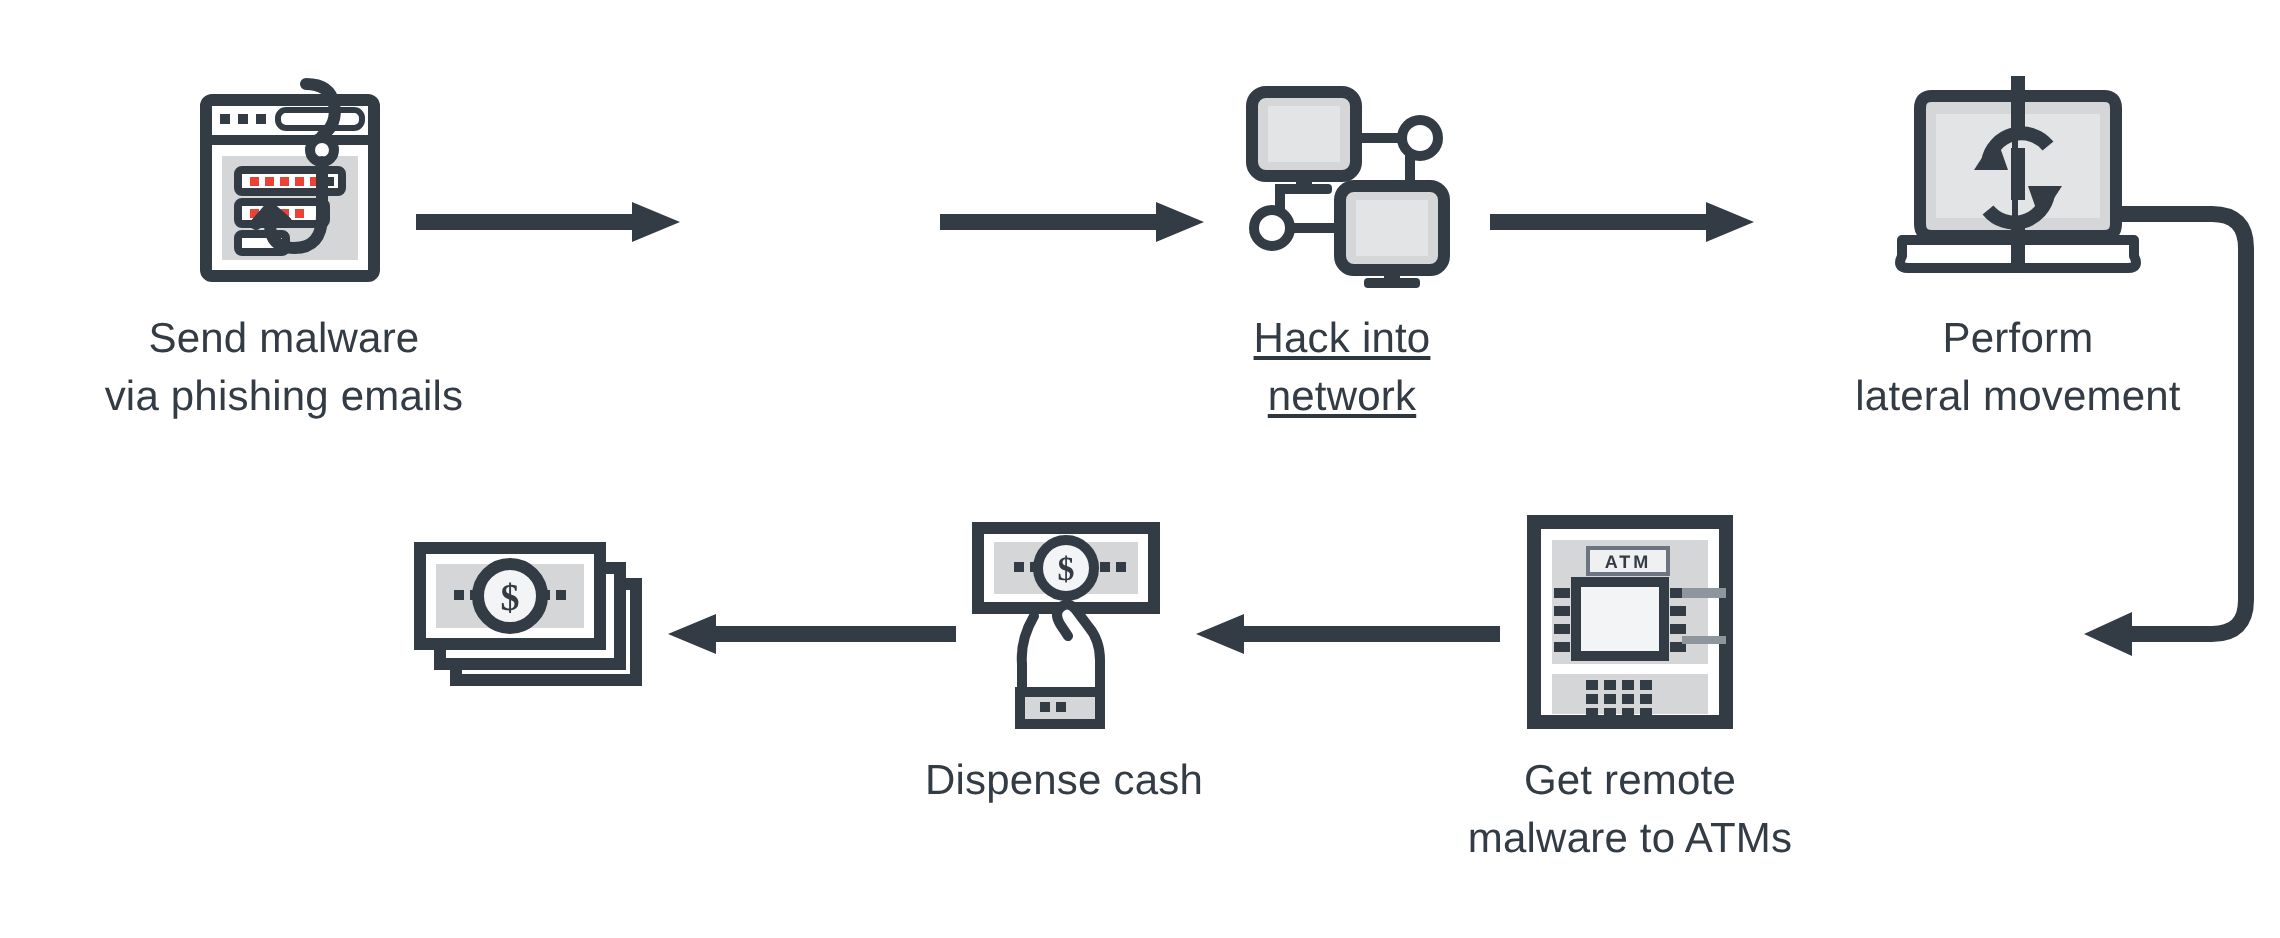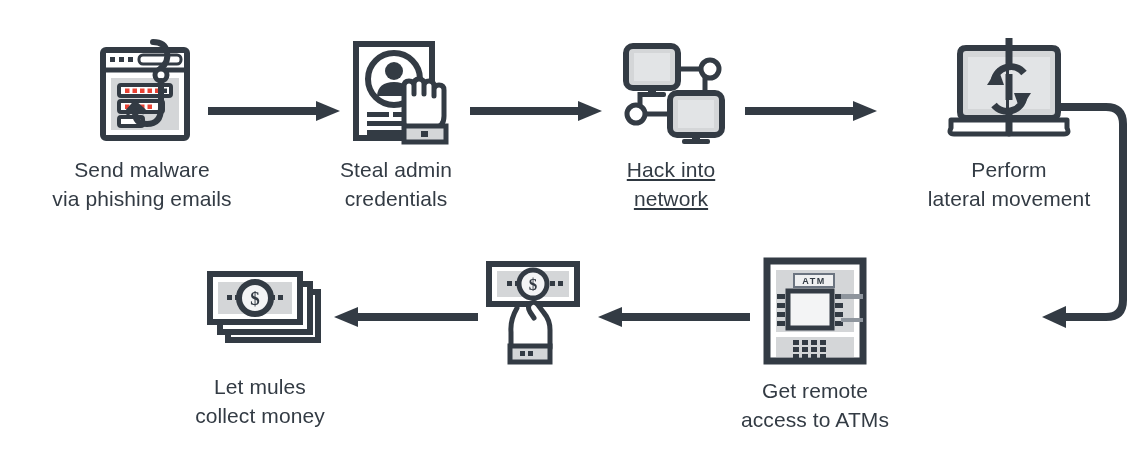--- a/index.html
+++ b/index.html
@@ -125,48 +125,20 @@
         <path d="M 70 2 Q 82 2 84 12 Q 86 22 78 28" fill="none" stroke="#333b44" stroke-width="6" stroke-linecap="round"></path>
         <circle cx="78" cy="35" r="6" fill="#ffffff" stroke="#333b44" stroke-width="5"></circle>
         <path d="M 78 41 L 78 68 Q 78 84 64 84 Q 52 84 52 72 L 52 66" fill="none" stroke="#333b44" stroke-width="6" stroke-linecap="round"></path>
         <polyline points="45,72 52,64 60,71" fill="none" stroke="#333b44" stroke-width="6" stroke-linecap="round" stroke-linejoin="round"></polyline>
       </svg>
     </div>
     <div class="node-label">Send malware
 via phishing emails</div>
   </div>
 
-  <div class="node" style="left:300px; top:40px; width:192px;">
-    <div class="icon-wrap">
-      <svg width="110" height="105" viewBox="0 0 110 105">
-
-        <rect x="15" y="4" width="76" height="94" fill="#ffffff" stroke="#333b44" stroke-width="6"></rect>
-
-        <circle cx="53" cy="39" r="26" fill="#ffffff" stroke="#333b44" stroke-width="6"></circle>
-        <circle cx="53" cy="31" r="9" fill="#333b44"></circle>
-        <path d="M 36 56 Q 37 42 53 42 Q 69 42 70 56 Z" fill="#333b44"></path>
-
-        <rect x="26" y="72" width="22" height="5" fill="#333b44"></rect>
-        <rect x="52" y="72" width="28" height="5" fill="#333b44"></rect>
-        <rect x="26" y="81" width="54" height="5" fill="#333b44"></rect>
-        <rect x="26" y="90" width="36" height="5" fill="#333b44"></rect>
-
-        <path d="M 63 56 L 63 46 Q 63 41 68 41 Q 73 41 73 46 L 73 54
-                 L 73 44 Q 73 39 78 39 Q 83 39 83 44 L 83 54
-                 L 83 46 Q 83 41 88 41 Q 93 41 93 46 L 93 56
-                 L 93 50 Q 93 45 98 45 Q 103 45 103 50 L 103 76
-                 Q 103 88 92 88 L 68 88 Q 63 88 63 82 Z" fill="#ffffff" stroke="#333b44" stroke-width="5" stroke-linejoin="round"></path>
-
-        <rect x="63" y="86" width="42" height="16" fill="#d4d6d8" stroke="#333b44" stroke-width="5"></rect>
-        <rect x="80" y="91" width="7" height="6" fill="#333b44"></rect>
-      </svg>
-    </div>
-    <div class="node-label">Steal admin
-credentials</div>
-  </div>
 
   <div class="node" style="left:576px; top:40px; width:190px;text-decoration:underline;">
     <div class="icon-wrap">
       <svg width="114" height="105" viewBox="0 0 114 105">
 
         <line x1="62" y1="29" x2="91" y2="29" stroke="#333b44" stroke-width="5"></line>
         <line x1="91" y1="29" x2="91" y2="74" stroke="#333b44" stroke-width="5"></line>
         <line x1="26" y1="52" x2="26" y2="74" stroke="#333b44" stroke-width="5"></line>
         <line x1="26" y1="74" x2="58" y2="74" stroke="#333b44" stroke-width="5"></line>
 
@@ -252,21 +224,21 @@
           <rect x="50" y="89" width="6" height="5"></rect>
             <rect x="59" y="89" width="6" height="5"></rect>
           <rect x="32" y="96" width="6" height="4"></rect>
             <rect x="41" y="96" width="6" height="4"></rect>
           <rect x="50" y="96" width="6" height="4"></rect>
             <rect x="59" y="96" width="6" height="4"></rect>
         </g>
       </svg>
     </div>
     <div class="node-label">Get remote
-access to ATMs</div>
+malware to ATMs</div>
   </div>
 
   <div class="node" style="left:442px; top:258px; width:180px;">
     <div class="icon-wrap">
       <svg width="100" height="108" viewBox="0 0 100 108">
 
         <rect x="7" y="6" width="88" height="40" fill="#ffffff" stroke="#333b44" stroke-width="6"></rect>
         <path d="M 15 13 L 87 13 L 87 39 L 15 39 Z" fill="#d4d6d8"></path>
 
         <rect x="25" y="23" width="5" height="5" fill="#333b44"></rect>
@@ -279,20 +251,21 @@
 
         <path d="M 35 50 Q 28 62 29 74 L 29 90 L 68 90 L 68 72
                  Q 68 62 62 55
                  L 56 47 Q 52 42 48 46 Q 45 49 48 54 L 52 60" fill="#ffffff" stroke="#333b44" stroke-width="5" stroke-linejoin="round" stroke-linecap="round"></path>
 
         <rect x="28" y="88" width="40" height="16" fill="#d4d6d8" stroke="#333b44" stroke-width="5"></rect>
         <rect x="38" y="93" width="5" height="5" fill="#333b44"></rect>
         <rect x="46" y="93" width="5" height="5" fill="#333b44"></rect>
       </svg>
     </div>
+    <div class="node-label">Dispense cash</div>
   </div>
 
   <div class="node" style="left:170px; top:262px; width:180px;">
     <div class="icon-wrap">
       <svg width="128" height="100" viewBox="0 0 128 100">
 
         <rect x="32" y="30" width="90" height="48" fill="#ffffff" stroke="#333b44" stroke-width="6"></rect>
 
         <rect x="24" y="22" width="90" height="48" fill="#ffffff" stroke="#333b44" stroke-width="6"></rect>
 
@@ -301,17 +274,15 @@
 
         <rect x="31" y="33" width="5" height="5" fill="#333b44"></rect>
         <rect x="39" y="33" width="5" height="5" fill="#333b44"></rect>
         <rect x="74" y="33" width="5" height="5" fill="#333b44"></rect>
         <rect x="82" y="33" width="5" height="5" fill="#333b44"></rect>
 
         <circle cx="59" cy="36" r="16" fill="#f3f4f5" stroke="#333b44" stroke-width="6"></circle>
         <text x="59" y="43" text-anchor="middle" font-family="Liberation Serif, serif" font-size="19" font-weight="bold" fill="#333b44">$</text>
       </svg>
     </div>
-    <div class="node-label">Let mules
-collect money</div>
   </div>
 
 </div>
 
 </body></html>

